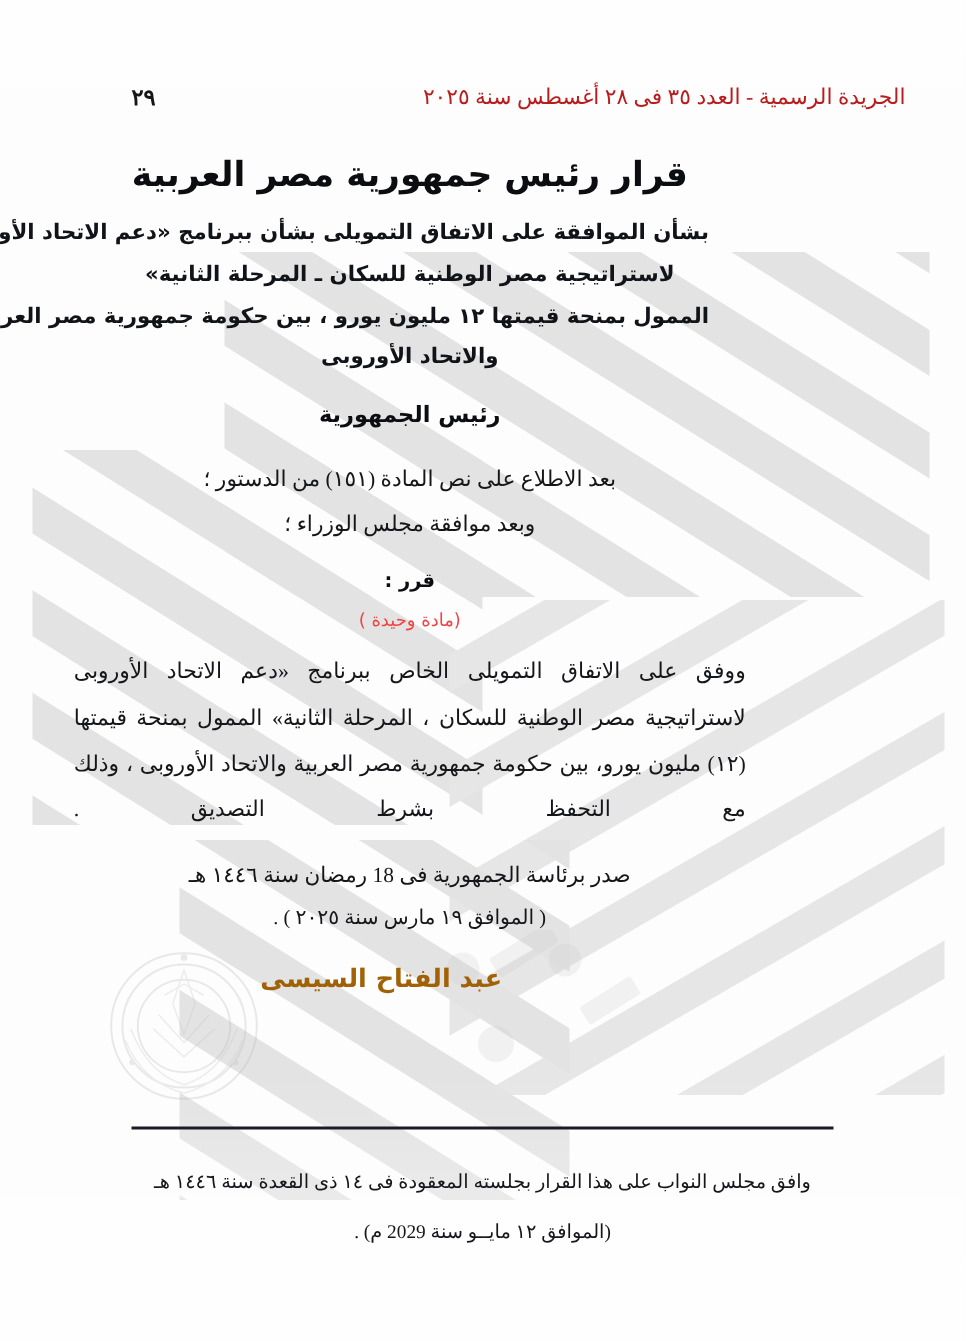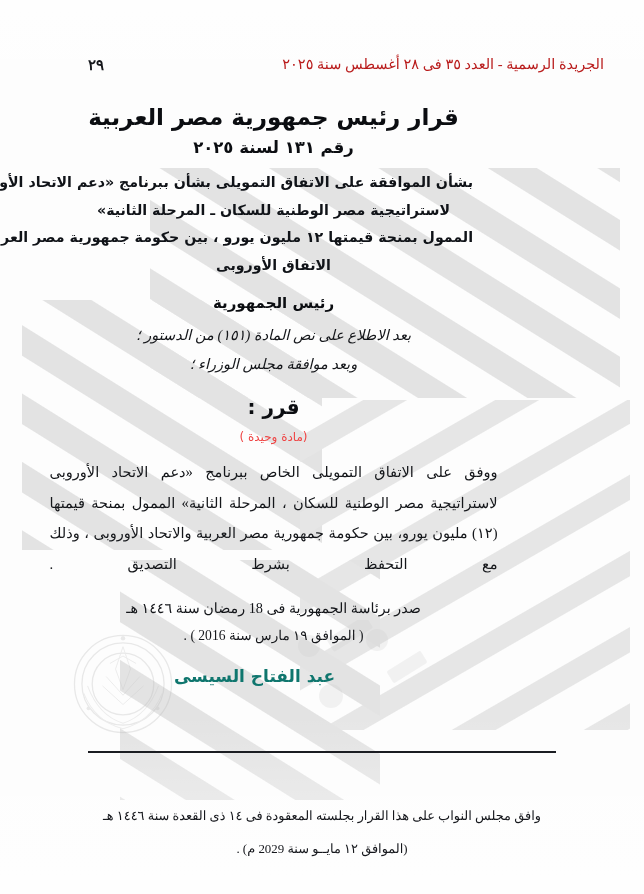--- a/index.html
+++ b/index.html
@@ -122,31 +122,30 @@
 
   .section-head {
     margin-top: 14px;
     font-family: "DejaVu Sans", "Liberation Sans", sans-serif;
     font-size: 15px;
     font-weight: 700;
     color: #0b0d11;
   }
 
   .recital {
-    margin-top: 9px;
+    margin-top: 21px;
     font-size: 14.5px;
     line-height: 2.05;
     color: #14161a;
-    font-style: italic;
   }
 
   .decide-head {
     margin-top: 15px;
     font-family: "DejaVu Sans", "Liberation Sans", sans-serif;
-    font-size: 20px;
+    font-size: 13px;
     font-weight: 700;
     color: #0b0d11;
   }
   .article-head {
     margin-top: 11px;
     font-family: "DejaVu Sans", "Liberation Sans", sans-serif;
     font-size: 12px;
     font-weight: 400;
     color: #ef4444;
   }
@@ -167,37 +166,37 @@
     line-height: 2.0;
     color: #14161a;
   }
   .issued .ln2 { font-size: 13.6px; }
 
   .signature {
     margin-top: 17px;
     font-family: "DejaVu Sans", "Liberation Sans", sans-serif;
     font-size: 17px;
     font-weight: 700;
-    color: #0f766e;
+    color: #a16207;
     padding-right: 38px;
   }
 
   .rule {
     position: absolute;
     left: 88px;
     top: 751px;
     width: 468px;
     height: 1.6px;
     background: #1b1d22;
     z-index: 2;
   }
 
   .footer {
     position: absolute;
-    top: 804px;
+    top: 776px;
     left: 0;
     width: 644px;
     text-align: center;
     z-index: 2;
   }
   .footer .f1 {
     font-size: 12.9px;
     line-height: 2.0;
     color: #15171c;
   }
@@ -291,45 +290,44 @@
 
     <div class="hdr">
       <div class="hdr-text">الجريدة الرسمية - العدد ٣٥ فى ٢٨ أغسطس سنة ٢٠٢٥</div>
       <div class="hdr-page">٢٩</div>
     </div>
 
     <div class="doc">
 
       <div class="title-main">قرار رئيس جمهورية مصر العربية</div>
 
-      <div class="title-num">رقم ١٣١ لسنة ٢٠٢٥</div>
 
       <div class="subtitle">
         <div>بشأن الموافقة على الاتفاق التمويلى بشأن ببرنامج «دعم الاتحاد الأوروبى</div>
         <div>لاستراتيجية مصر الوطنية للسكان ـ المرحلة الثانية»</div>
         <div>الممول بمنحة  قيمتها ١٢ مليون يورو ، بين حكومة جمهورية مصر العربية</div>
-        <div>الاتفاق الأوروبى</div>
+        <div>والاتحاد الأوروبى</div>
       </div>
 
       <div class="section-head">رئيس الجمهورية</div>
 
       <div class="recital">
         <div>بعد الاطلاع على نص المادة (١٥١) من الدستور ؛</div>
         <div>وبعد موافقة مجلس الوزراء ؛</div>
       </div>
 
       <div class="decide-head">قرر :</div>
 
       <div class="article-head">(مادة وحيدة )</div>
 
       <div class="body-para">ووفق على الاتفاق التمويلى الخاص ببرنامج «دعم الاتحاد الأوروبى لاستراتيجية مصر الوطنية للسكان ، المرحلة الثانية» الممول بمنحة قيمتها (١٢) مليون يورو، بين حكومة جمهورية مصر العربية والاتحاد الأوروبى ، وذلك مع التحفظ بشرط التصديق .</div>
 
       <div class="issued">
         <div class="ln1">صدر برئاسة الجمهورية فى 18 رمضان سنة ١٤٤٦ هـ</div>
-        <div class="ln2">( الموافق ١٩ مارس سنة 2016 ) .</div>
+        <div class="ln2">( الموافق ١٩ مارس سنة ٢٠٢٥ ) .</div>
       </div>
 
       <div class="signature">عبد الفتاح السيسى</div>
 
     </div>
 
     <div class="rule"></div>
 
     <div class="footer">
       <div class="f1">وافق مجلس النواب على هذا القرار بجلسته المعقودة فى ١٤ ذى القعدة سنة ١٤٤٦ هـ</div>

